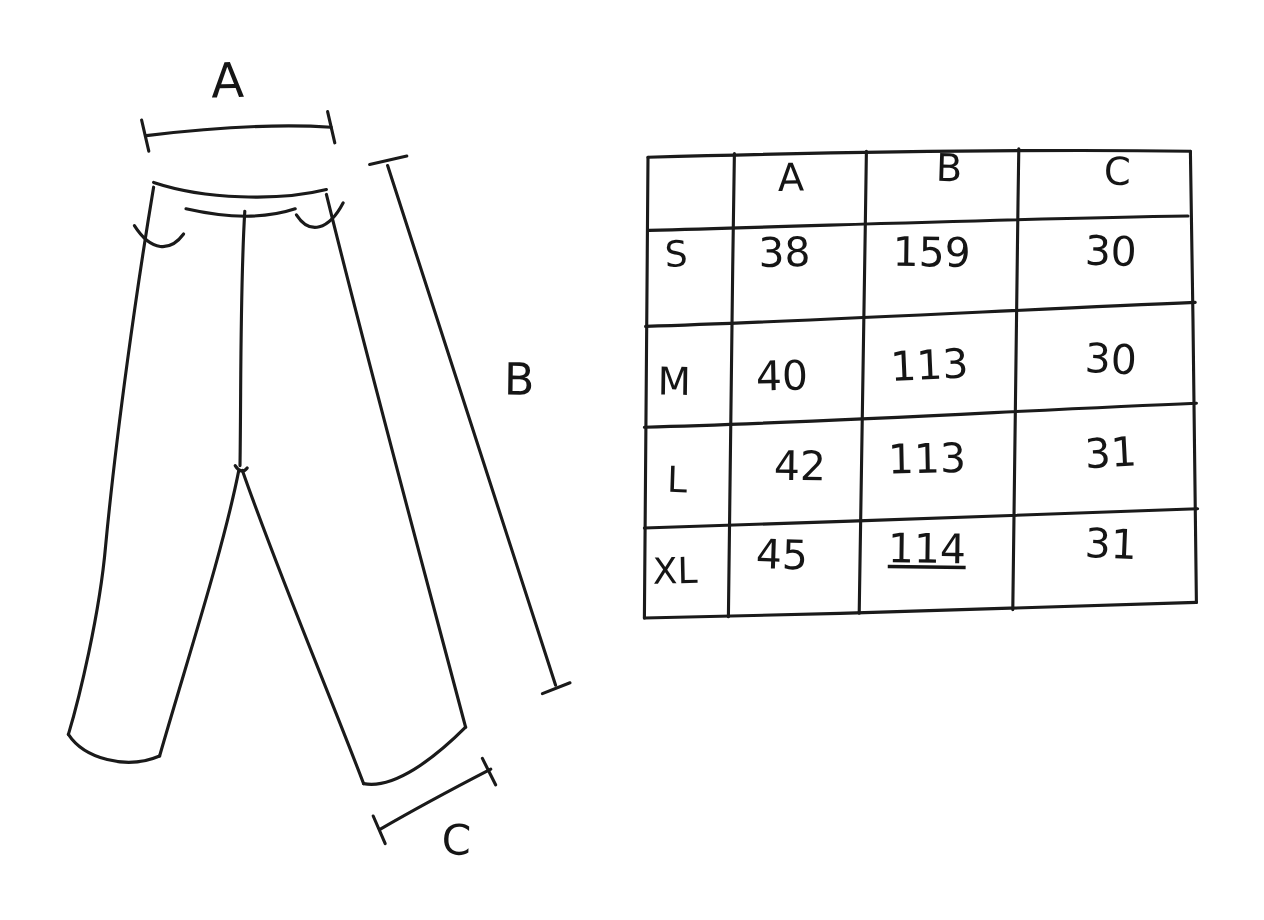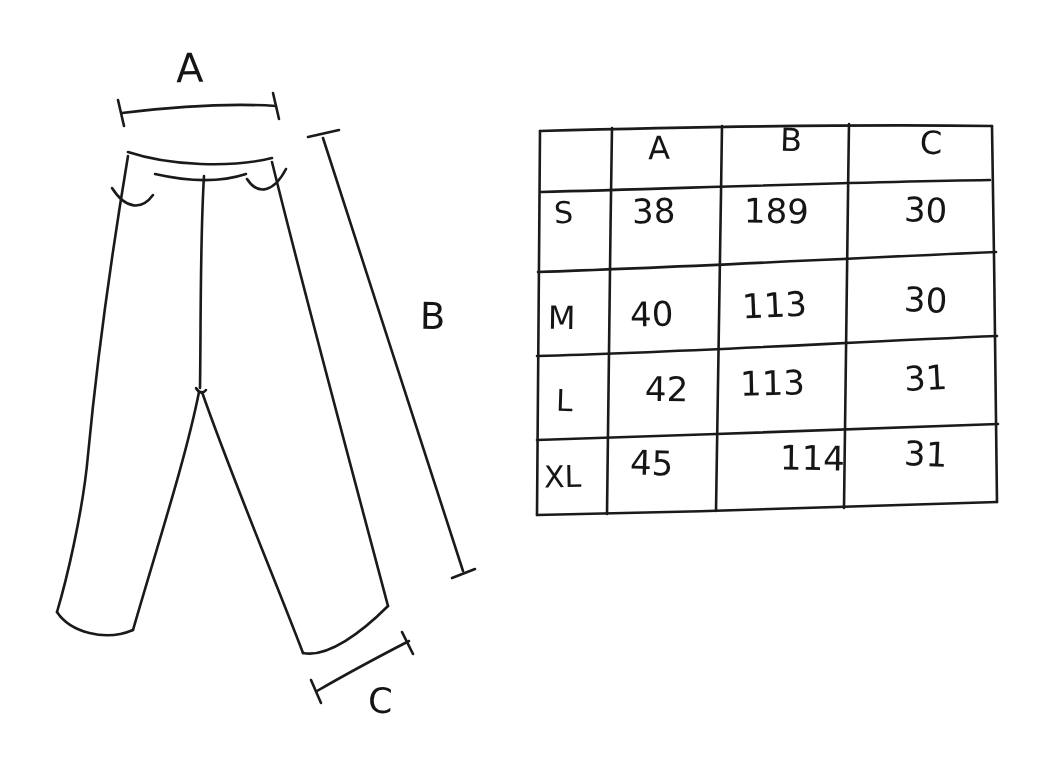--- a/index.html
+++ b/index.html
@@ -117,39 +117,39 @@
 
   <div>
 
     <span class="hand th r3" style="left:648px; top:132px;">A</span>
     <span class="hand th r2" style="left:780px; top:124px;">B</span>
     <span class="hand th r6" style="left:920px; top:127px;">C</span>
 
     <div>
       <span class="hand size-label r1" style="left:554px; top:198px;">S</span>
       <span class="hand cell r3" style="left:632px; top:194px;">38</span>
-      <span class="hand cell r6" style="left:744px; top:194px;">189</span>
+      <span class="hand cell r6" style="left:744px; top:194px;">159</span>
       <span class="hand cell r2" style="left:904px; top:193px;">30</span>
     </div>
 
     <div>
       <span class="hand size-label r6" style="left:548px; top:302px; font-size:32px;">M</span>
       <span class="hand cell r3" style="left:630px; top:297px;">40</span>
       <span class="hand cell r1" style="left:742px; top:288px;">113</span>
       <span class="hand cell r4" style="left:904px; top:283px;">30</span>
     </div>
 
     <div>
       <span class="hand size-label r2" style="left:556px; top:386px;">L</span>
       <span class="hand cell r6" style="left:645px; top:372px;">42</span>
       <span class="hand cell r3" style="left:740px; top:366px;">113</span>
       <span class="hand cell r5" style="left:904px; top:361px;">31</span>
     </div>
 
     <div>
       <span class="hand size-label r3" style="left:544px; top:462px;">XL</span>
       <span class="hand cell r2" style="left:630px; top:446px;">45</span>
-      <span class="hand cell r6" style="left:780px; top:441px;">114</span>
+      <span class="hand cell r6" style="left:740px; top:441px;text-decoration:underline;">114</span>
       <span class="hand cell r4" style="left:904px; top:437px;">31</span>
     </div>
 
   </div>
 </div>
 
 </body></html>

